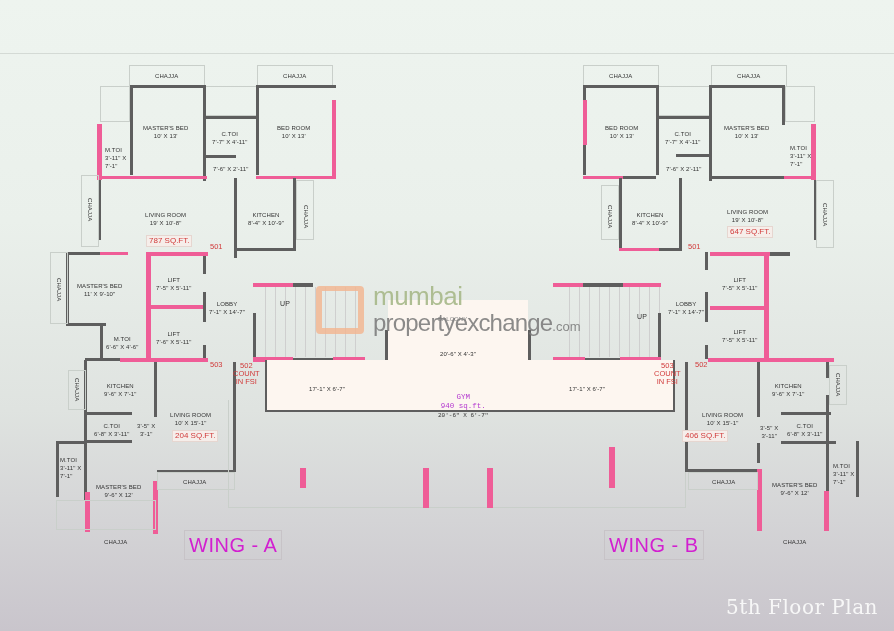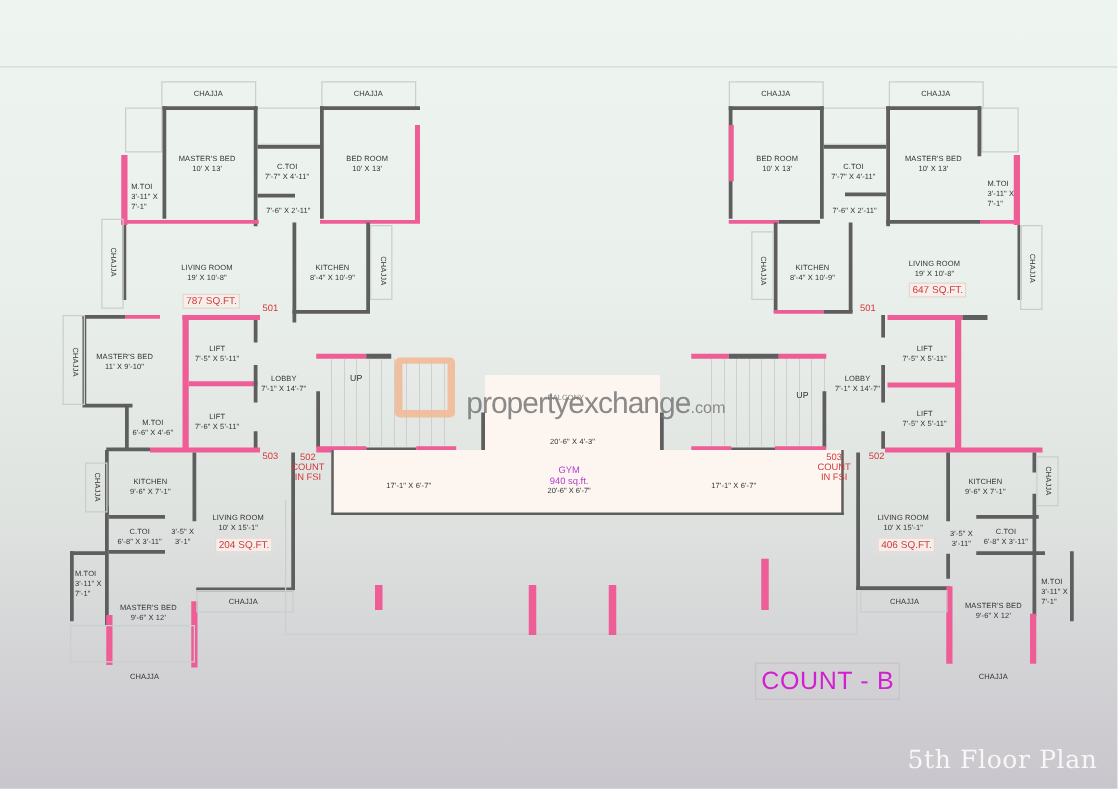--- a/index.html
+++ b/index.html
@@ -192,40 +192,41 @@
   <div class="wall" style="left:585px;top:358px;width:35px;height:3px;"></div>
   <div class="pink" style="left:620px;top:357px;width:41px;height:5px;"></div>
 
   <div class="gym" style="left:265px;top:360px;width:410px;height:52px;"></div>
   <div style="position:absolute;left:388px;top:300px;width:140px;height:60px;background:#fdf6f0;"></div>
   <div class="wall" style="left:385px;top:330px;width:3px;height:30px;"></div>
   <div class="wall" style="left:528px;top:330px;width:3px;height:30px;"></div>
   <div class="lbl" style="left:438px;top:315px;color:#888;">BALCONY</div>
   <div class="lbl" style="left:440px;top:350px;">20'-6" X 4'-3"</div>
 
-  <div class="gym-lbl" style="left:438px;top:371px;">
+  <div class="gym-lbl" style="left:438px;top:393px;font-family:Liberation Mono, monospace;">
     <span style="display:block">GYM</span>
     <span style="display:block">940 sq.ft.</span>
     <span style="display:block;color:#333;font-size:6px">20'-6" X 6'-7"</span>
   </div>
   <div class="lbl" style="left:309px;top:385px;">17'-1" X 6'-7"</div>
   <div class="lbl" style="left:569px;top:385px;">17'-1" X 6'-7"</div>
 
   <div class="num" style="left:233px;top:362px;">
     <span style="display:block">502</span>
     <span style="display:block">COUNT</span>
     <span style="display:block">IN FSI</span>
   </div>
   <div class="num" style="left:654px;top:362px;">
     <span style="display:block">503</span>
     <span style="display:block">COUNT</span>
     <span style="display:block">IN FSI</span>
   </div>
 
   <div class="wmbox"></div>
+  <div class="wm1">mumbai</div>
   <div class="wm2"><span>propertyexchange</span><small>.com</small></div>
 
   <div class="box" style="left:228px;top:400px;width:458px;height:108px;border-top:none;"></div>
   <div class="pink" style="left:300px;top:468px;width:6px;height:20px;"></div>
   <div class="pink" style="left:423px;top:468px;width:6px;height:40px;"></div>
   <div class="pink" style="left:487px;top:468px;width:6px;height:40px;"></div>
   <div class="pink" style="left:609px;top:447px;width:6px;height:41px;"></div>
 
   <div class="box" style="left:583px;top:65px;width:76px;height:22px;"></div>
   <div class="lbl" style="left:609px;top:72px;">CHAJJA</div>
@@ -328,35 +329,36 @@
   <div class="lbl" style="left:783px;top:538px;">CHAJJA</div>
 
   <div class="lbl" style="left:772px;top:382px;">
     <span>KITCHEN</span>
     <span class="dim">9'-6" X 7'-1"</span>
   </div>
   <div class="lbl" style="left:702px;top:411px;">
     <span>LIVING ROOM</span>
     <span class="dim">10' X 15'-1"</span>
   </div>
-  <div class="area" style="left:702px;top:430px;">406 SQ.FT.</div>
+  <div class="area" style="left:682px;top:430px;">406 SQ.FT.</div>
   <div class="lbl" style="left:760px;top:424px;">
     <span class="dim">3'-5" X</span>
     <span class="dim">3'-11"</span>
   </div>
   <div class="lbl" style="left:787px;top:422px;">
     <span>C.TOI</span>
     <span class="dim">6'-8" X 3'-11"</span>
   </div>
   <div class="lbl" style="left:833px;top:462px;text-align:left;">
     <span class="dim">M.TOI</span>
     <span class="dim">3'-11" X</span>
     <span class="dim">7'-1"</span>
   </div>
   <div class="lbl" style="left:772px;top:481px;">
     <span>MASTER'S BED</span>
     <span class="dim">9'-6" X 12'</span>
   </div>
 
-  <div class="wing" style="left:604px;top:530px;">COUNT - B</div>
+  <div class="wing" style="left:184px;top:530px;">WING - A</div>
+  <div class="wing" style="left:604px;top:530px;">WING - B</div>
 </div>
 
 <div class="title">5th Floor Plan</div>
 
 </body></html>

